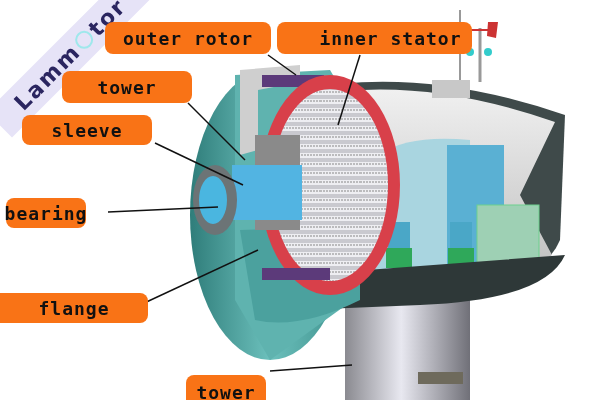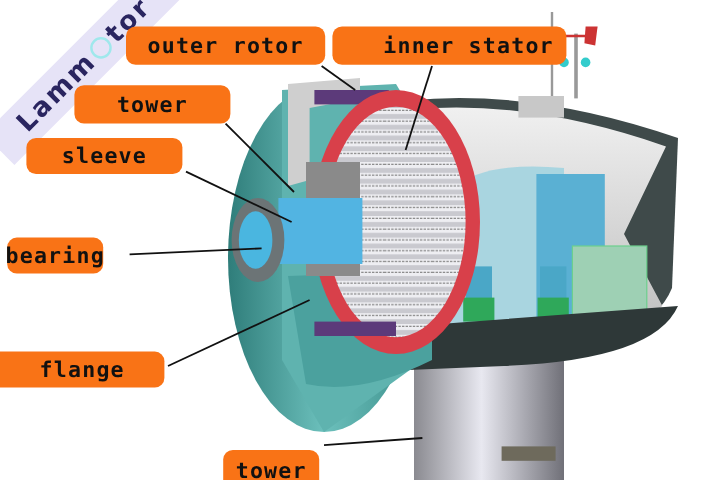--- a/index.html
+++ b/index.html
@@ -103,15 +103,15 @@
     <span>Lamm</span>
       <span class="o"></span>
       <span>tor</span>
   </div>
 
   <div class="label" style="left:105px;top:22px;width:166px;height:32px;">outer rotor</div>
   <div class="label" style="left:277px;top:22px;width:163px;height:32px;padding-left:32px;">inner stator</div>
   <div class="label" style="left:62px;top:71px;width:130px;height:32px;">tower</div>
   <div class="label" style="left:22px;top:115px;width:130px;height:30px;">sleeve</div>
   <div class="label" style="left:6px;top:198px;width:80px;height:30px;">bearing</div>
-  <div class="label" style="left:0px;top:293px;width:137px;height:30px;border-radius:0 8px 8px 0;">flange</div>
+  <div class="label" style="left:0px;top:293px;width:148px;height:30px;border-radius:0 8px 8px 0;">flange</div>
   <div class="label" style="left:186px;top:375px;width:80px;height:34px;">tower</div>
 </div>
 
 </body></html>

